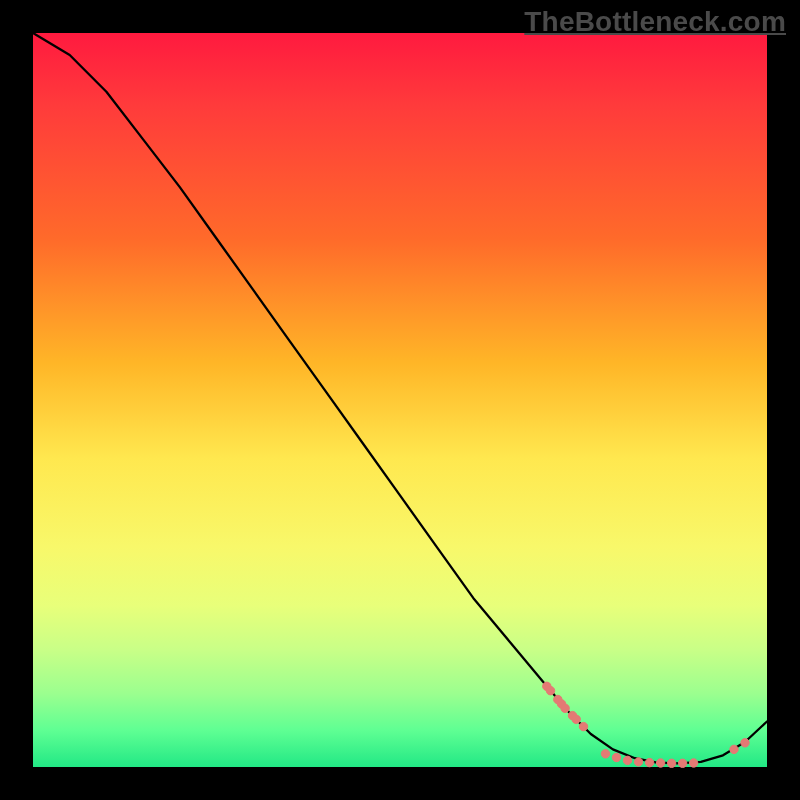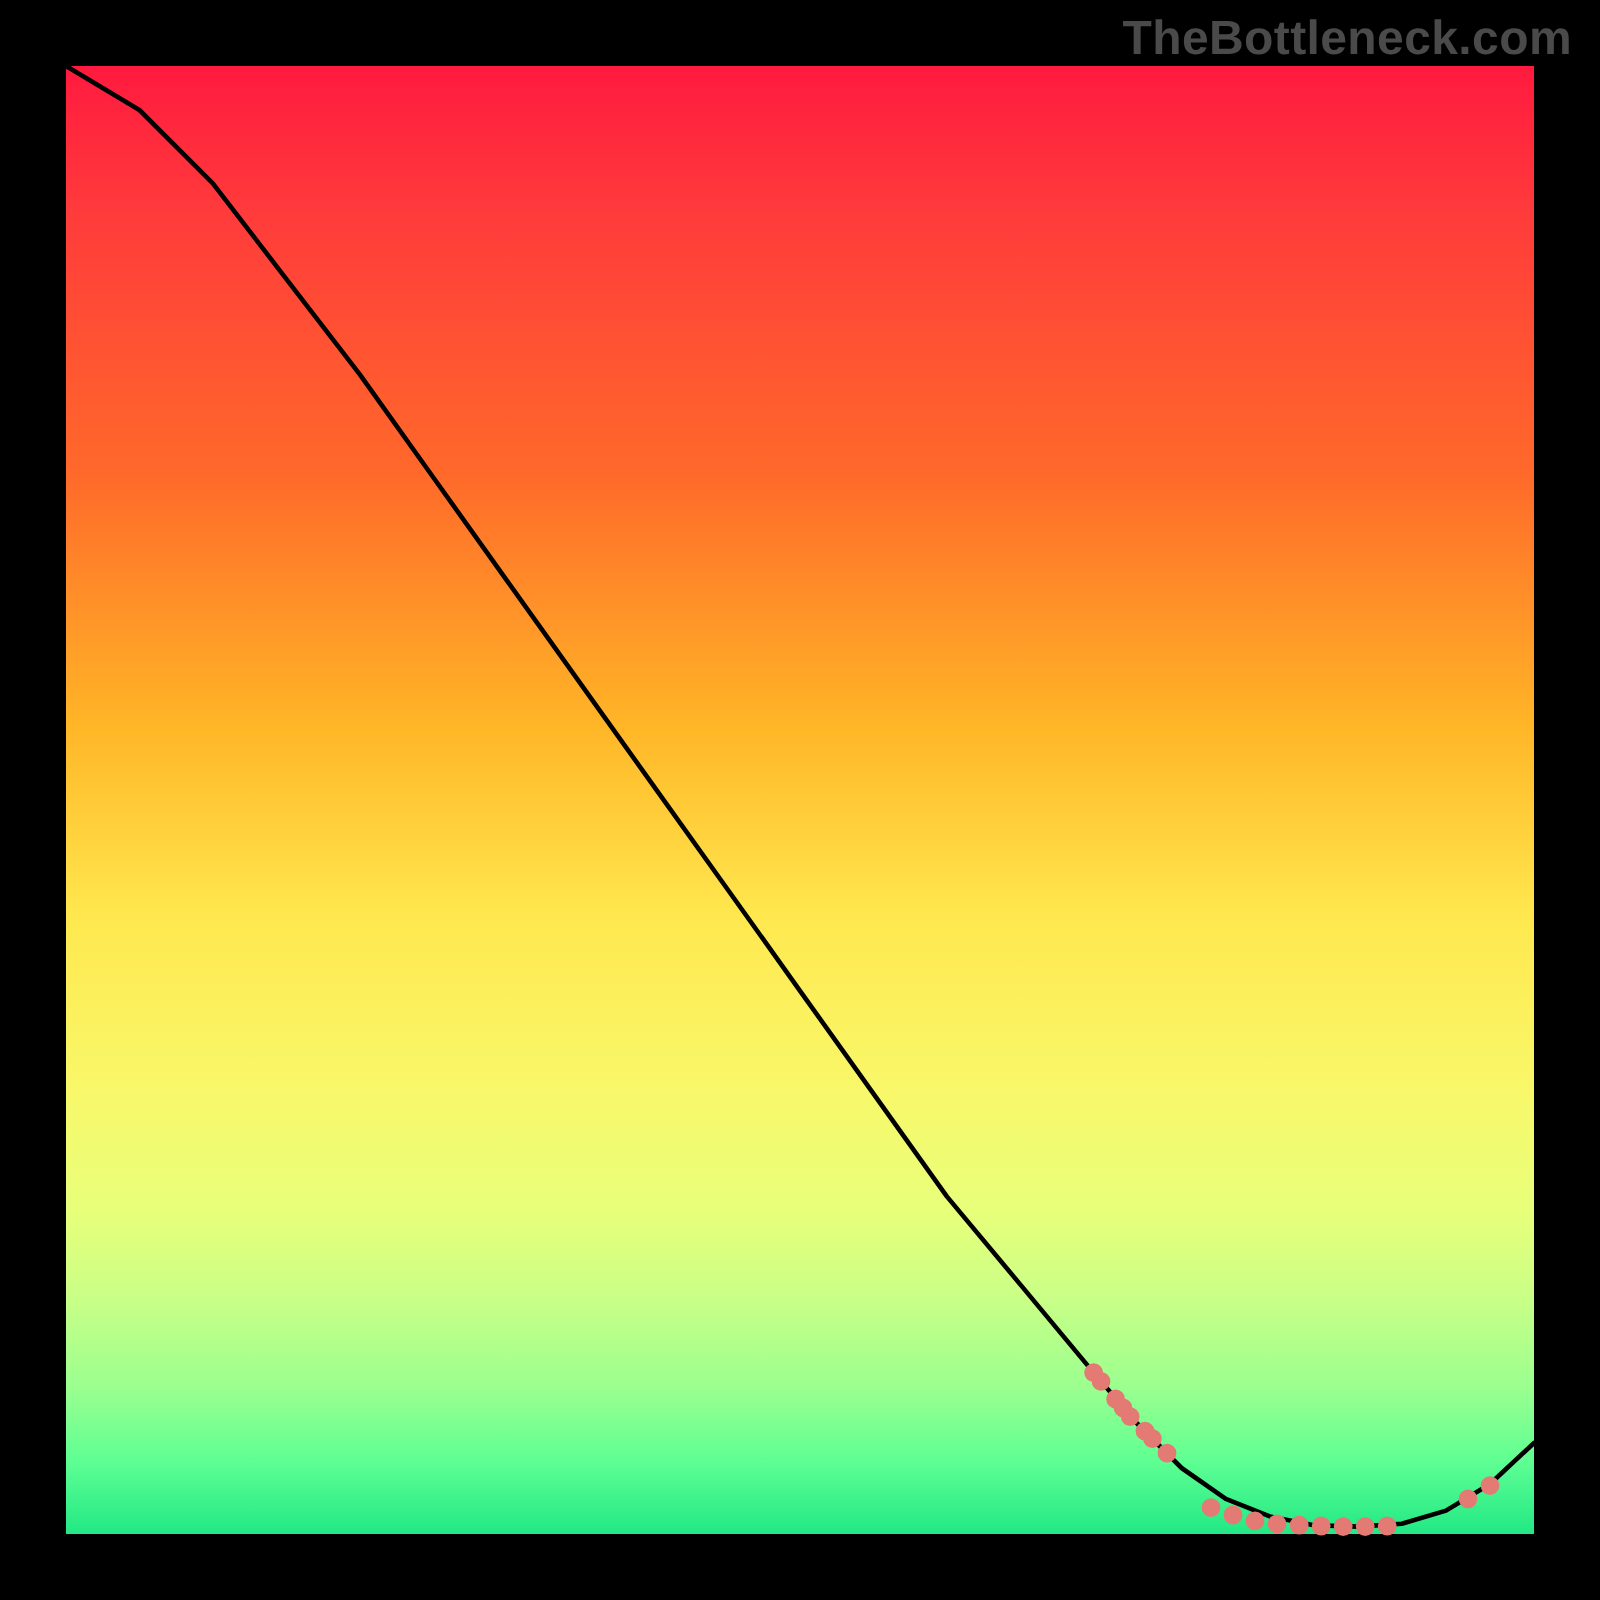--- a/index.html
+++ b/index.html
@@ -15,24 +15,25 @@
     position: relative;
     width: 800px;
     height: 800px;
     background: #000;
   }
   .watermark {
     position: absolute;
     top: 6px;
     right: 14px;
     color: #4a4a4a;
-    font-size: 24px;
+    font-size: 28px;
     font-weight: 600;
     letter-spacing: 0.2px;
     z-index: 3;
+    text-decoration: underline;
   }
   .plot {
     position: absolute;
     left: 33px;
     top: 33px;
     width: 734px;
     height: 734px;
     
     background: linear-gradient(
       to bottom,

